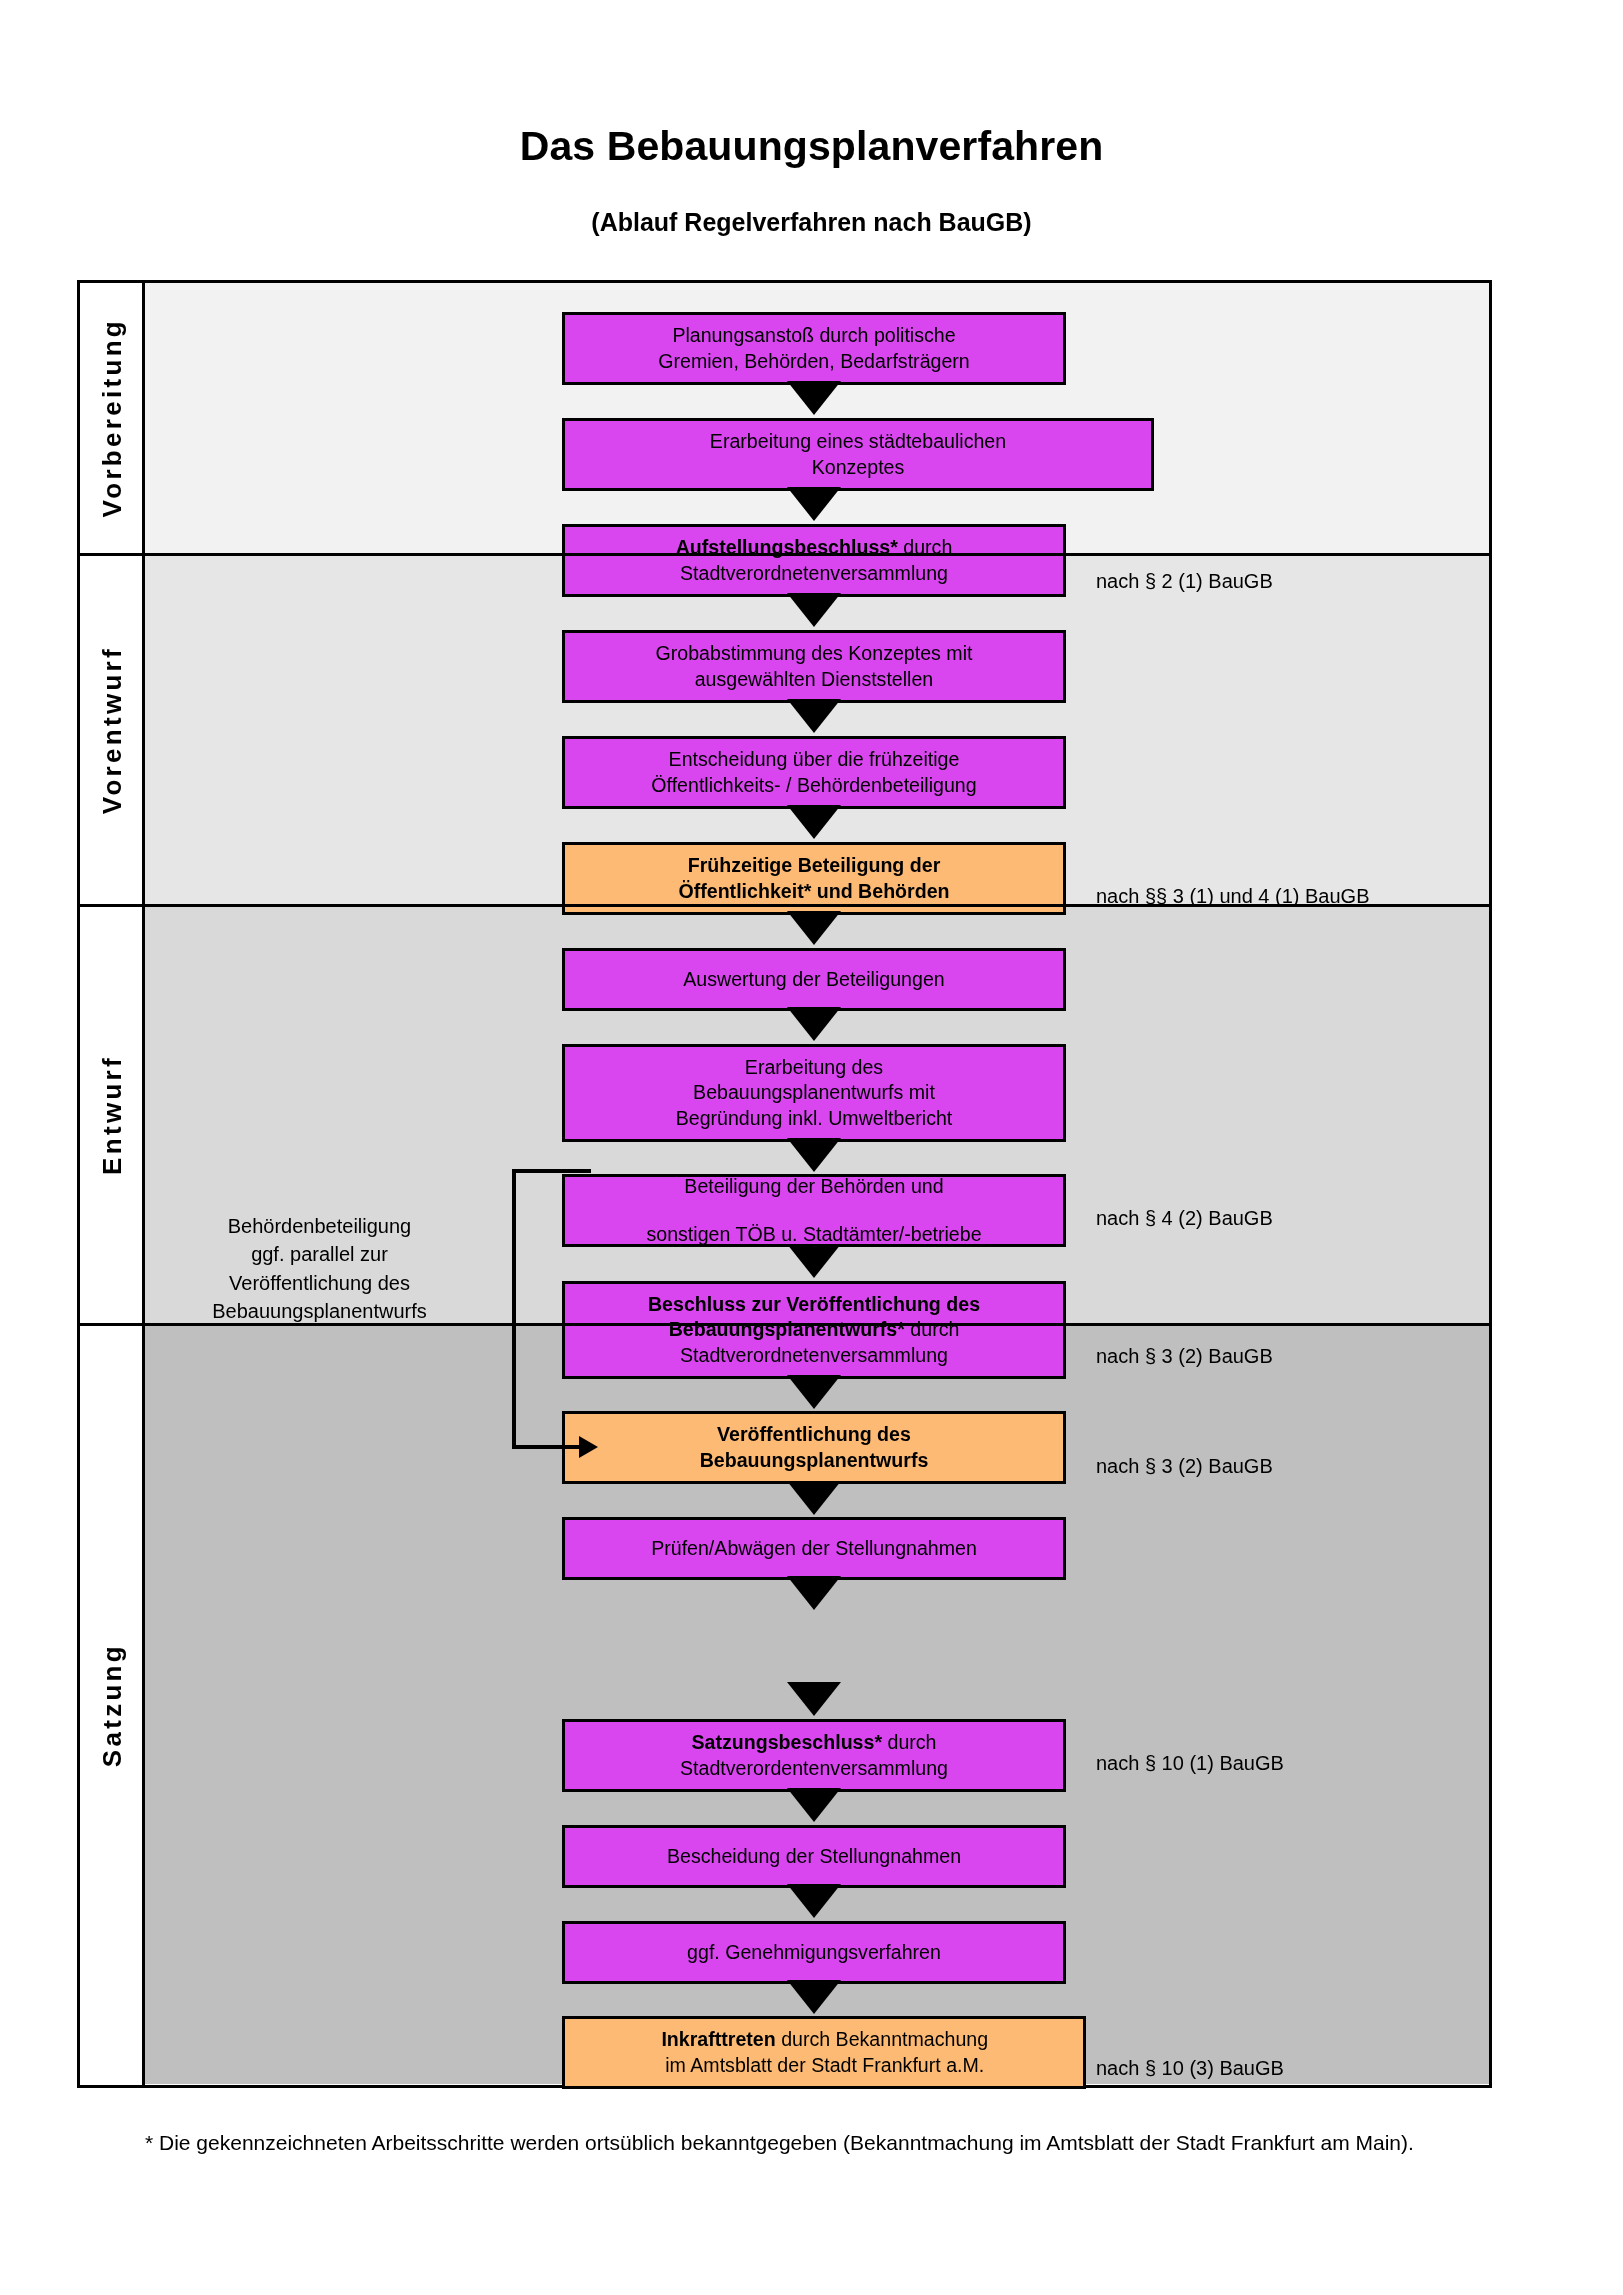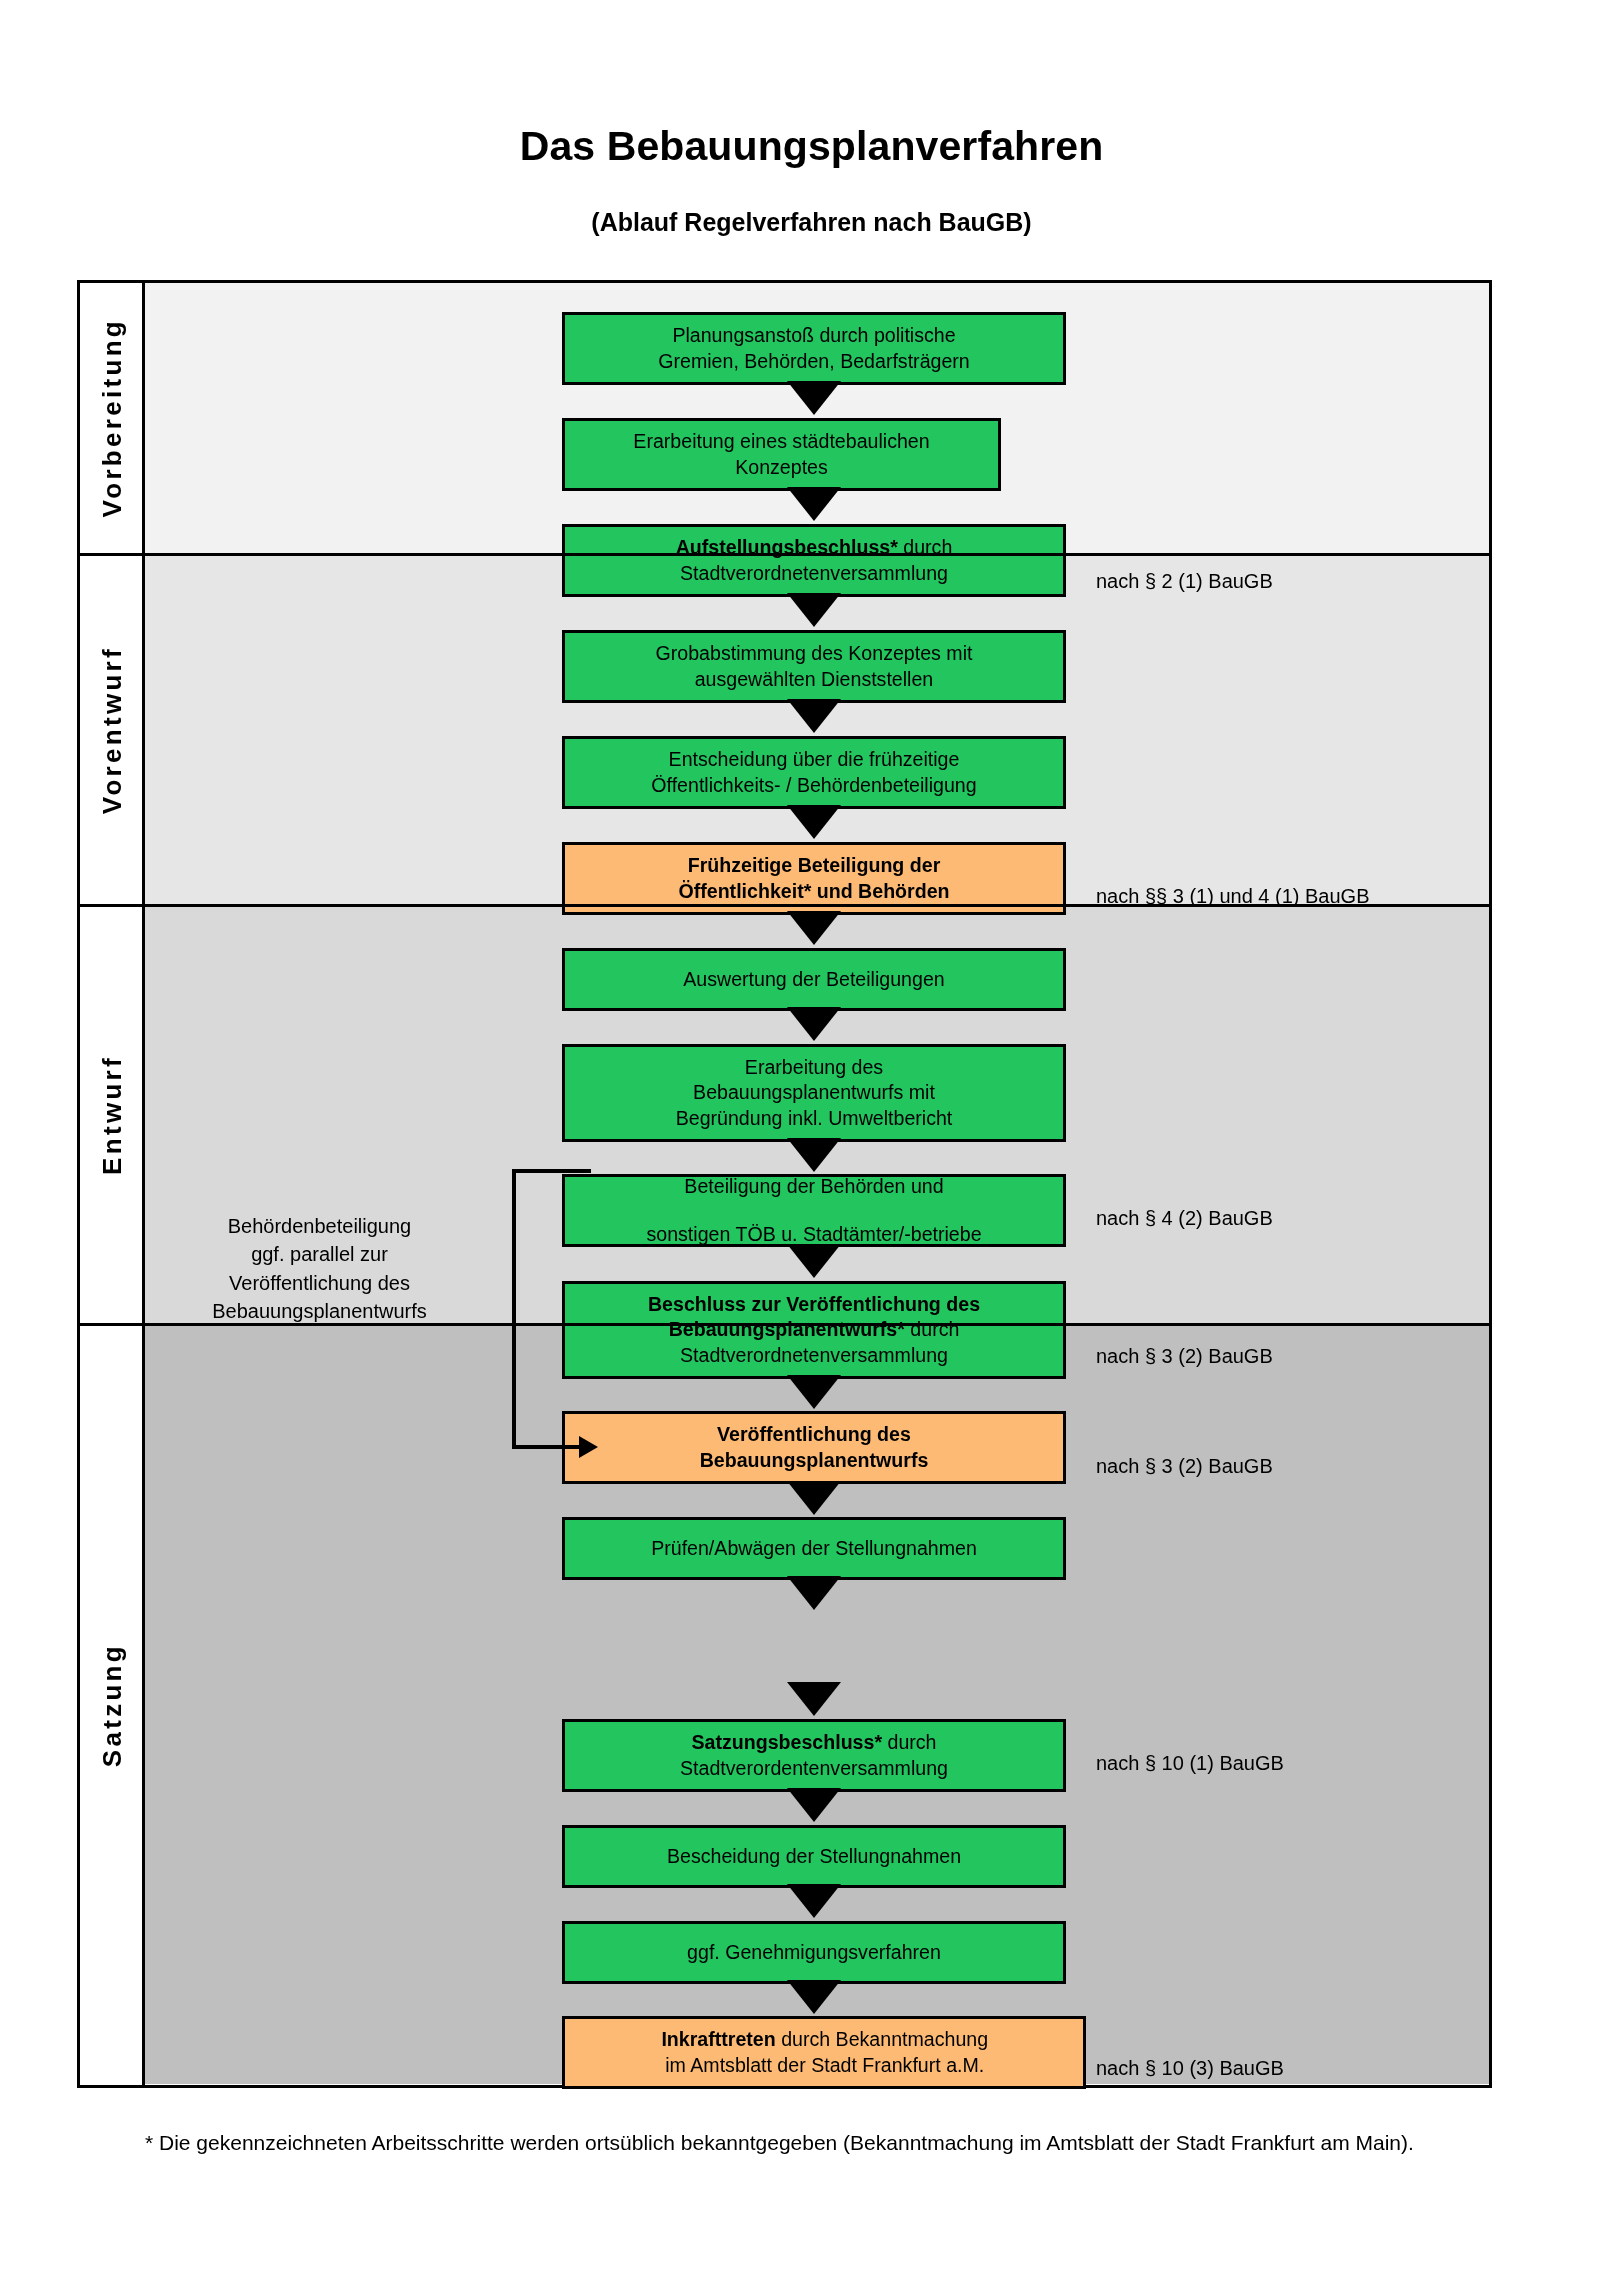--- a/index.html
+++ b/index.html
@@ -57,21 +57,21 @@
   }
   .band-div{
     position:absolute;left:65px;right:0;height:2.6px;background:#000;z-index:5;
   }
 
   
   .box{
     position:absolute;
     box-sizing:border-box;
     border:3.9px solid #000;
-    background:#22c55e;
+    background:#d946ef;
     display:flex;flex-direction:column;
     align-items:center;justify-content:center;
     text-align:center;
     font-size:19.6px;
     line-height:1.30;
     padding:3.9px 6.5px;
     z-index:3;
   }
   .box.blue{background:#fdba74;}
   .box b{font-weight:bold;text-align:center;}
@@ -171,21 +171,21 @@
       <div>Veröffentlichung des</div>
       <div>Bebauungsplanentwurfs</div>
     </div>
 
     <div class="box" style="left:482px;top:29px;width:504px;height:73px;">
       <span class="ln">Planungsanstoß durch politische</span>
       <span class="ln">Gremien, Behörden, Bedarfsträgern</span>
     </div>
     <div class="arrow" style="left:707px;top:98px;"></div>
 
-    <div class="box" style="left:482px;top:135px;width:439px;height:73px;">
+    <div class="box" style="left:482px;top:135px;width:592px;height:73px;">
       <span class="ln">Erarbeitung eines städtebaulichen</span>
       <span class="ln">Konzeptes</span>
     </div>
     <div class="arrow" style="left:707px;top:204px;"></div>
 
     <div class="box" style="left:482px;top:241px;width:504px;height:73px;">
       <span class="ln"><b>Aufstellungsbeschluss*</b><span> durch</span></span>
       <span class="ln">Stadtverordnetenversammlung</span>
     </div>
     <div class="arrow" style="left:707px;top:310px;"></div>

